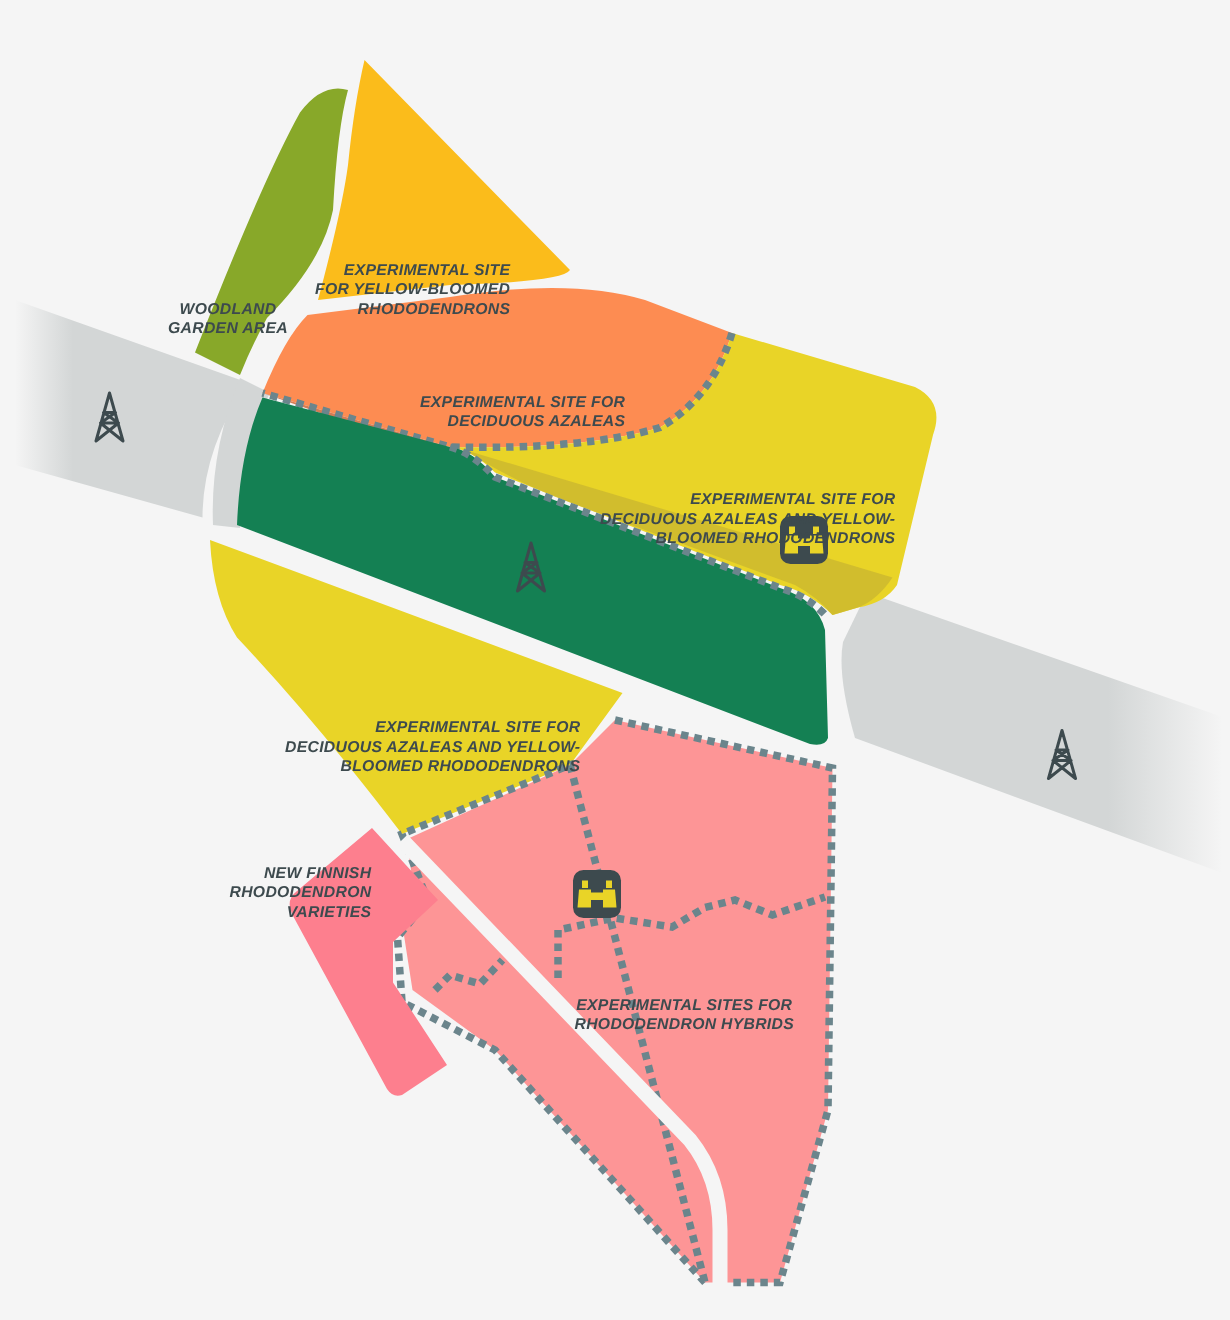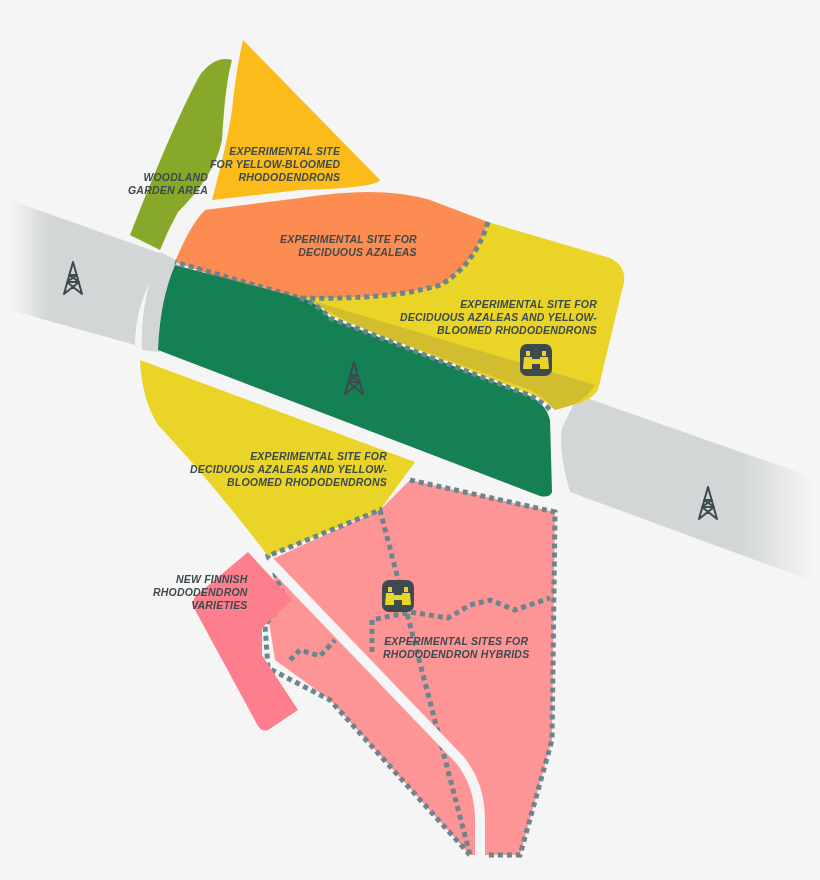--- a/index.html
+++ b/index.html
@@ -13,20 +13,21 @@
     .label {
       position: absolute;
       font-style: italic;
       font-weight: bold;
       font-size: 10.5px;
       line-height: 13px;
       letter-spacing: 0.2px;
       color: #3d4a4e;
       text-transform: uppercase;
       white-space: nowrap;
+      margin-top: 29px;
     }
     .label span { display: block; }
     .right { text-align: right; }
   </style>
 </head>
 <body>
 
 <svg id="map" viewBox="0 0 820 880" xmlns="http://www.w3.org/2000/svg">
   <defs>
     <linearGradient id="roadW" x1="0" x2="1" y1="0" y2="0">
@@ -82,21 +83,21 @@
   <path d="M248,552 L292,600 L262,628 L262,655 L298,710 L268,730 Q262,732 258,726 L195,610 Q190,600 198,594 Z" fill="#fd7f8e"></path>
 
   <use href="#tower" x="73" y="278"></use>
   <use href="#tower" x="354" y="378"></use>
   <use href="#tower" x="708" y="503"></use>
 
   <use href="#binoculars" x="536" y="360"></use>
   <use href="#binoculars" x="398" y="596"></use>
 </svg>
 
-<div class="label right" style="left:128px;top:171px;">
+<div class="label right" style="left:112px;top:171px;text-align:center;">
   <span>WOODLAND</span>
   <span>GARDEN AREA</span>
 </div>
 <div class="label right" style="left:210px;top:145px;">
   <span>EXPERIMENTAL SITE</span>
   <span>FOR YELLOW-BLOOMED</span>
   <span>RHODODENDRONS</span>
 </div>
 <div class="label right" style="left:280px;top:233px;">
   <span>EXPERIMENTAL SITE FOR</span>
@@ -105,21 +106,21 @@
 <div class="label right" style="left:400px;top:298px;">
   <span>EXPERIMENTAL SITE FOR</span>
   <span>DECIDUOUS AZALEAS AND YELLOW-</span>
   <span>BLOOMED RHODODENDRONS</span>
 </div>
 <div class="label right" style="left:190px;top:450px;">
   <span>EXPERIMENTAL SITE FOR</span>
   <span>DECIDUOUS AZALEAS AND YELLOW-</span>
   <span>BLOOMED RHODODENDRONS</span>
 </div>
-<div class="label right" style="left:153px;top:573px;">
+<div class="label right" style="left:153px;top:547px;">
   <span>NEW FINNISH</span>
   <span>RHODODENDRON</span>
   <span>VARIETIES</span>
 </div>
 <div class="label right" style="left:383px;top:635px;text-align:center;">
   <span>EXPERIMENTAL SITES FOR</span>
   <span>RHODODENDRON HYBRIDS</span>
 </div>
 
 </body></html>

